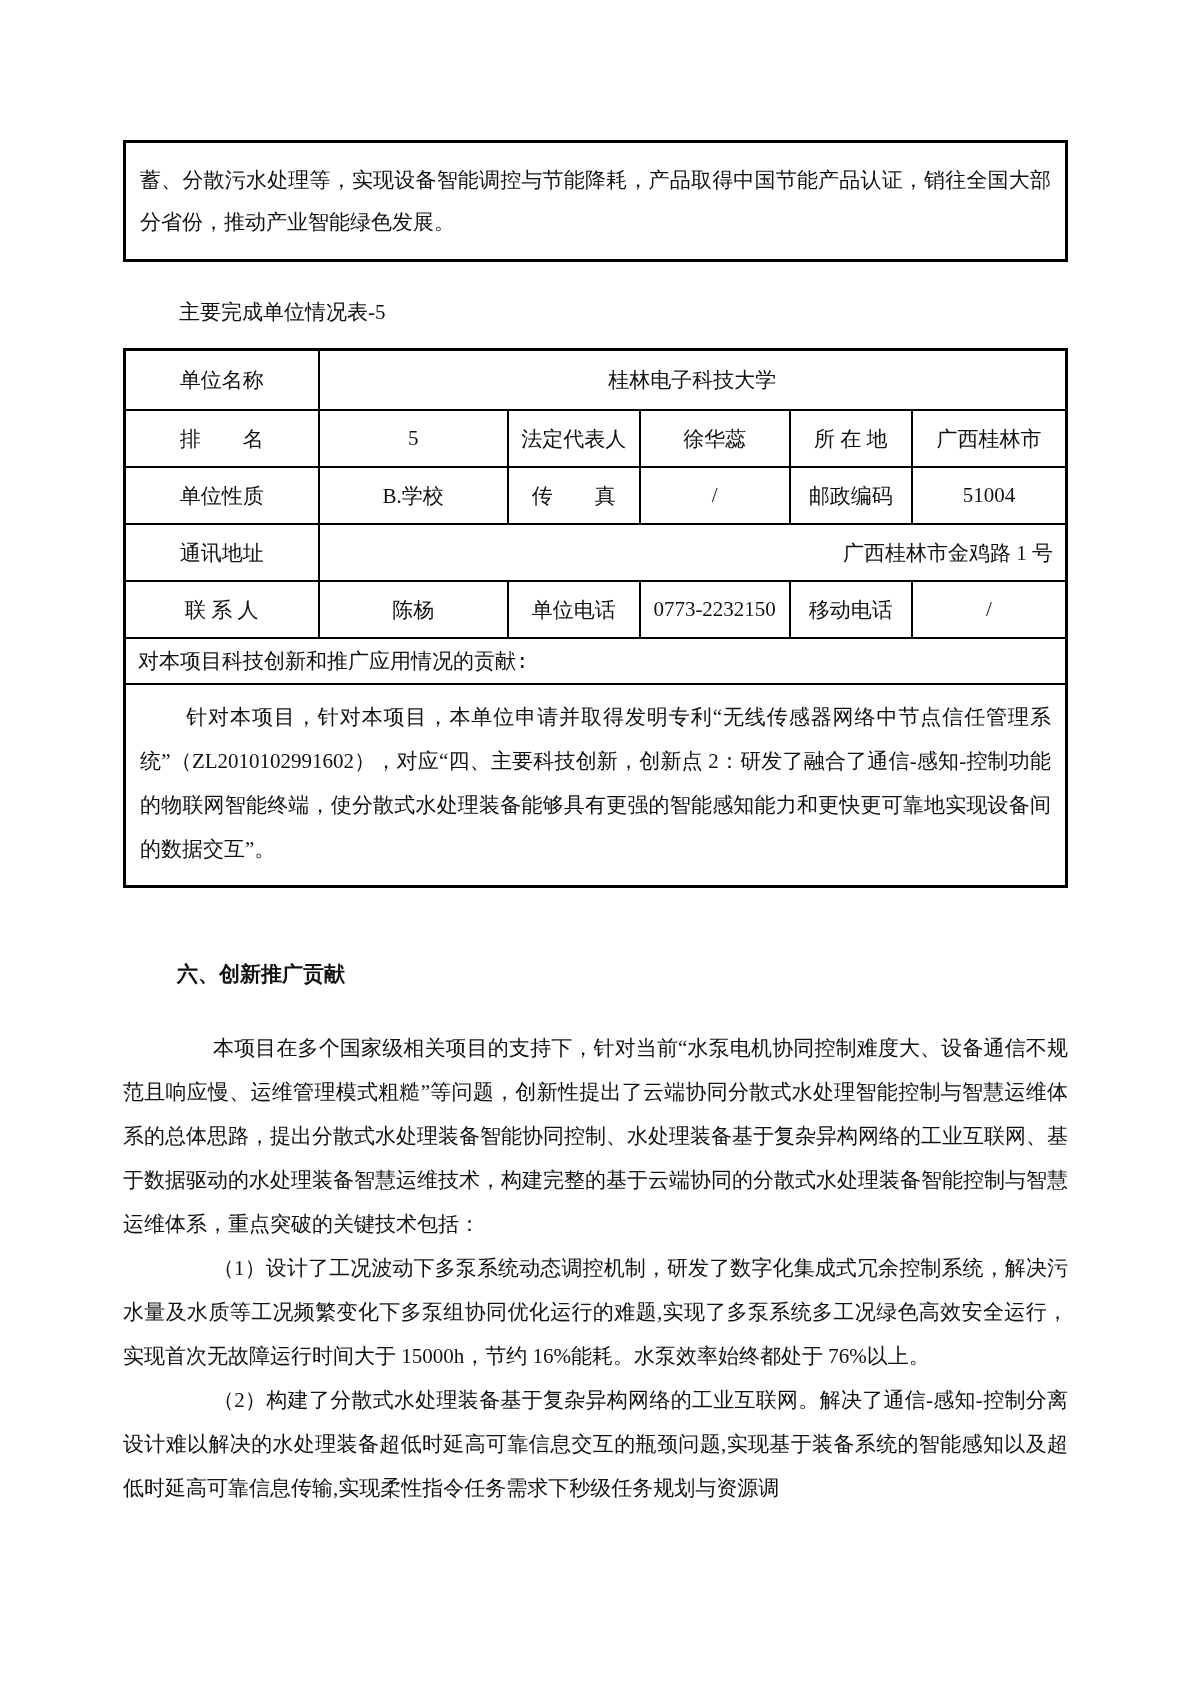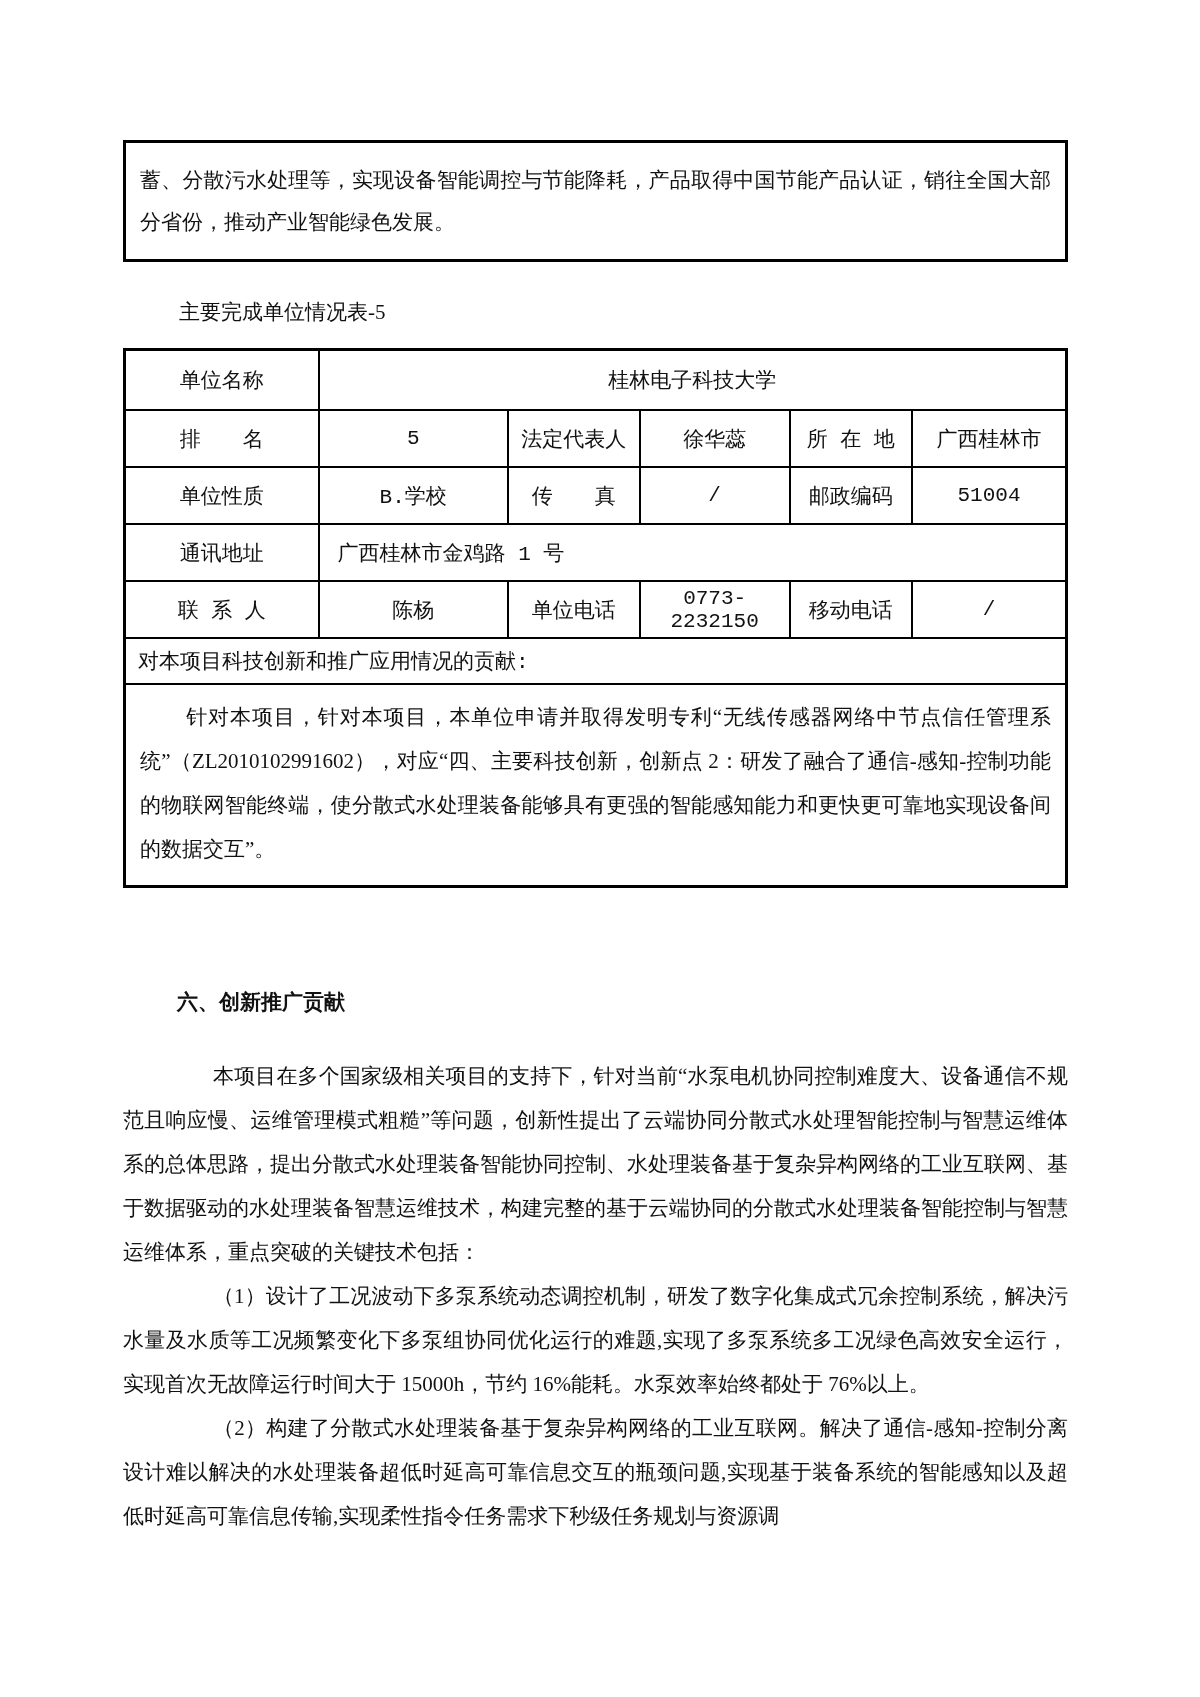--- a/index.html
+++ b/index.html
@@ -49,24 +49,24 @@
     table-layout: fixed;
     font-size: 21px;
   }
   table.unit-table td {
     border: 2px solid #000;
     text-align: center;
     vertical-align: middle;
     padding: 2px 12px;
     overflow: hidden;
   }
-  table.unit-table tr.r-std td { height: 51px; font-family: Liberation Mono, monospace; }
+  table.unit-table tr.r-std td { height: 51px; }
   table.unit-table tr.r-first td { height: 54px; }
   table.unit-table td.left-val {
-    text-align: left;
+    text-align: right;
     padding-left: 18px;
   }
   table.unit-table td.contrib-head {
     text-align: left;
     padding-left: 12px;
     height: 40px;
     font-family: Liberation Mono, monospace;
   }
   table.unit-table td.contrib-body {
     text-align: left;
@@ -75,21 +75,21 @@
   .contrib-paragraph {
     margin: 0;
     text-indent: 2.2em;
     line-height: 44px;
     text-align: justify;
     font-size: 21px;
   }
 
   
   .section-heading {
-    margin-top: 100px;
+    margin-top: 72px;
     padding-left: 54px;
     font-size: 21px;
     font-weight: bold;
     font-family: Liberation Serif, serif;
   }
   .section-body {
     margin-top: 38px;
   }
   .section-body p {
     margin: 0;

